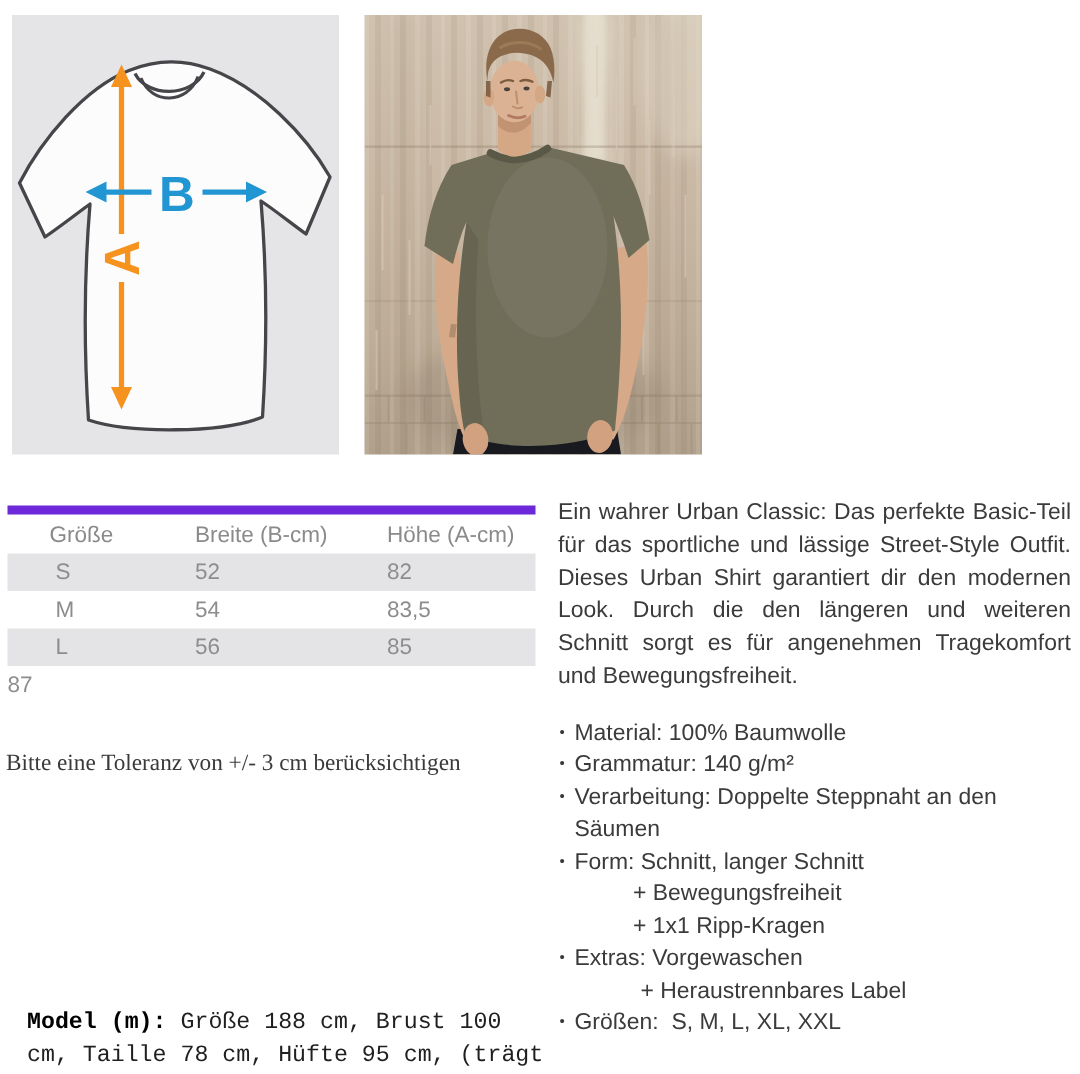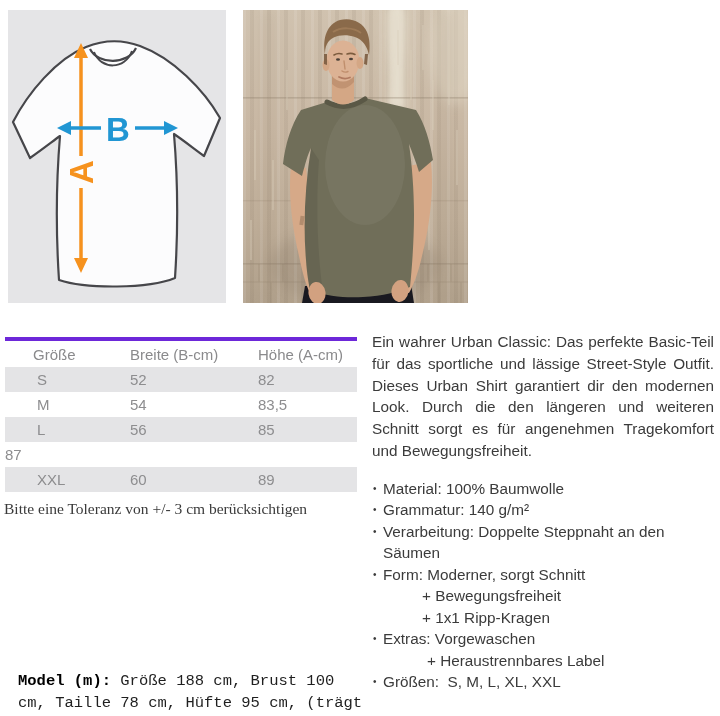--- a/index.html
+++ b/index.html
@@ -29,21 +29,21 @@
         rgba(92,76,58,0.08) 7px 11px,
         rgba(0,0,0,0.0) 11px 17px),
       linear-gradient(180deg,#d0c2af 0%,#c9b8a4 40%,#bfae99 72%,#b1a18c 100%);
   }
   .photo-box svg { position:absolute; inset:0; }
 
   
   .size-table {
     position:absolute; left:5px; top:337px; width:352px;
     font-size:15px; color:#8d8d8f;
-    border-top:4px solid #6d28d9;
+    border-top:6px solid #6d28d9;
   }
   .t-row { display:grid; grid-template-columns:125px 128px 99px; height:25px; align-items:center; }
   .t-row.head { height:26px; color:#8a8a8c; }
   .t-row.stripe { background:#e4e4e6; }
   .t-row .c1 { padding-left:32px; }
   .t-row.head .c1 { padding-left:28px; }
 
   .note {
     position:absolute; left:4px; top:500px;
     font-size:15.5px; color:#3a3a3a;font-family:Liberation Serif, serif;
@@ -202,36 +202,31 @@
       <div class="c3">83,5</div>
     </div>
     <div class="t-row stripe">
       <div class="c1">L</div>
       <div class="c2">56</div>
       <div class="c3">85</div>
     </div>
     <div class="t-row">
       <div class="c3">87</div>
     </div>
-    <div class="t-row stripe">
-      <div class="c1">XXL</div>
-      <div class="c2">60</div>
-      <div class="c3">89</div>
-    </div>
   </div>
 
   <div class="note">Bitte eine Toleranz von +/- 3 cm berücksichtigen</div>
 
   <div class="right-col">
     <p class="intro">Ein wahrer Urban Classic: Das perfekte Basic-Teil für das sportliche und lässige Street-Style Outfit. Dieses Urban Shirt garantiert dir den modernen Look. Durch die den längeren und weiteren Schnitt sorgt es für angenehmen Tragekomfort und Bewegungsfreiheit.</p>
     <div class="bullets">
       <div class="b-item"><span class="marker">•</span><span>Material: 100% Baumwolle</span></div>
       <div class="b-item"><span class="marker">•</span><span>Grammatur: 140 g/m²</span></div>
       <div class="b-item"><span class="marker">•</span><span>Verarbeitung: Doppelte Steppnaht an den Säumen</span></div>
-      <div class="b-item"><span class="marker">•</span><span>Form: Moderner, sorgt Schnitt</span></div>
+      <div class="b-item"><span class="marker">•</span><span>Form: Schnitt, langer Schnitt</span></div>
       <div class="b-item sub"><span>+ Bewegungsfreiheit</span></div>
       <div class="b-item sub"><span>+ 1x1 Ripp-Kragen</span></div>
       <div class="b-item"><span class="marker">•</span><span>Extras: Vorgewaschen</span></div>
       <div class="b-item sub2"><span>+ Heraustrennbares Label</span></div>
       <div class="b-item"><span class="marker">•</span><span>Größen:&nbsp; S, M, L, XL, XXL</span></div>
     </div>
   </div>
 
   <div class="model-info">
     <span class="lbl">Model (m):</span><span> Größe 188 cm, Brust 100 cm, Taille 78 cm, Hüfte 95 cm, (trägt M)</span>

